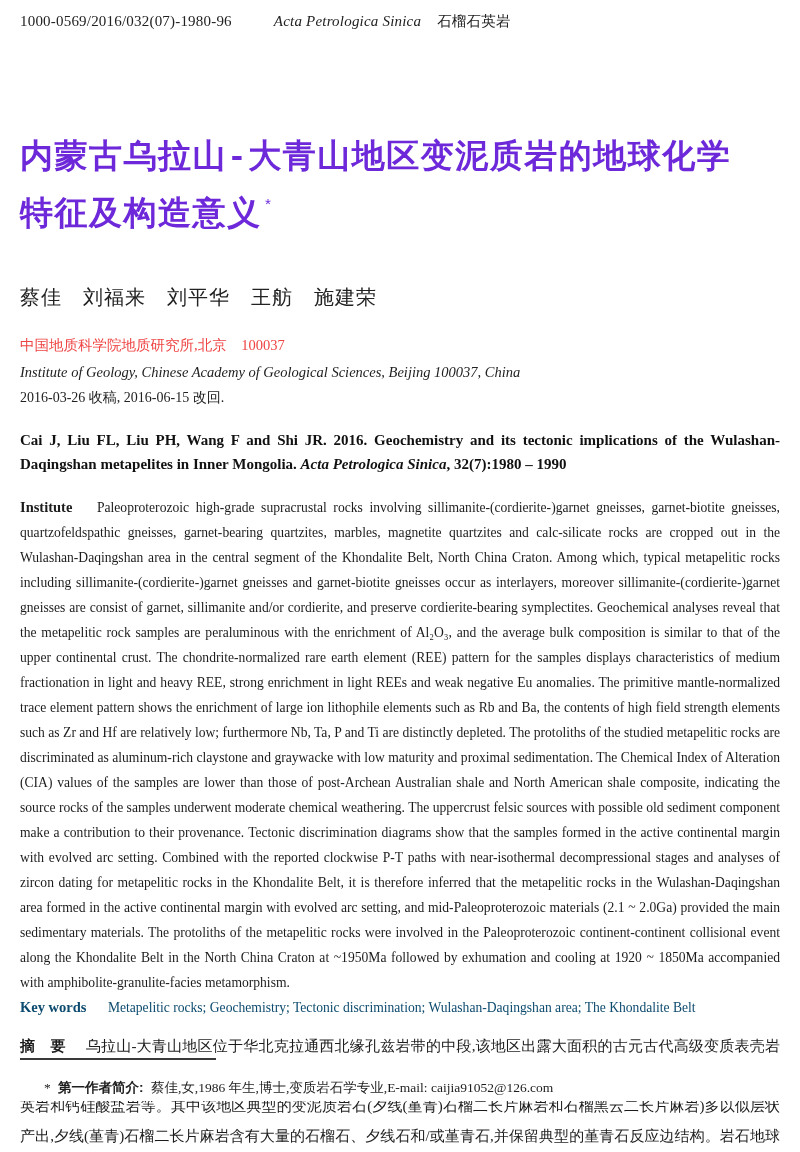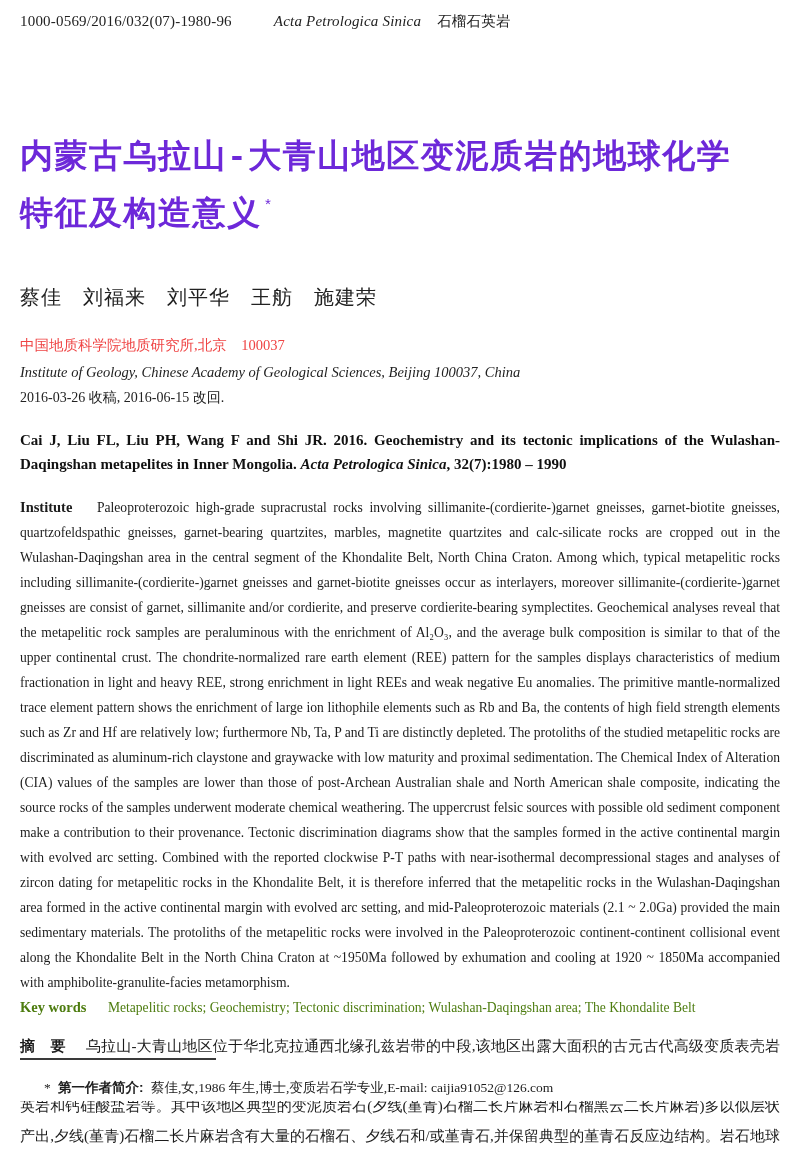--- a/index.html
+++ b/index.html
@@ -68,21 +68,21 @@
     line-height: 25px;
     text-align: justify;
     color: #1c1c1c;
   }
   .abstract .abs-label { font-weight: 700; margin-right: 18px; font-size: 14.5px; }
 
   .keywords {
     font-size: 13.6px;
     line-height: 25px;
     text-align: justify;
-    color: #4d7c0f;
+    color: #0c4a6e;
   }
   .keywords .kw-label { font-weight: 700; margin-right: 18px; font-size: 14.5px; }
 
   .cn-abstract {
     margin-top: 11px;
     font-size: 15px;
     line-height: 30px;
     text-align: justify;
     color: #1c1c1c;
   }

